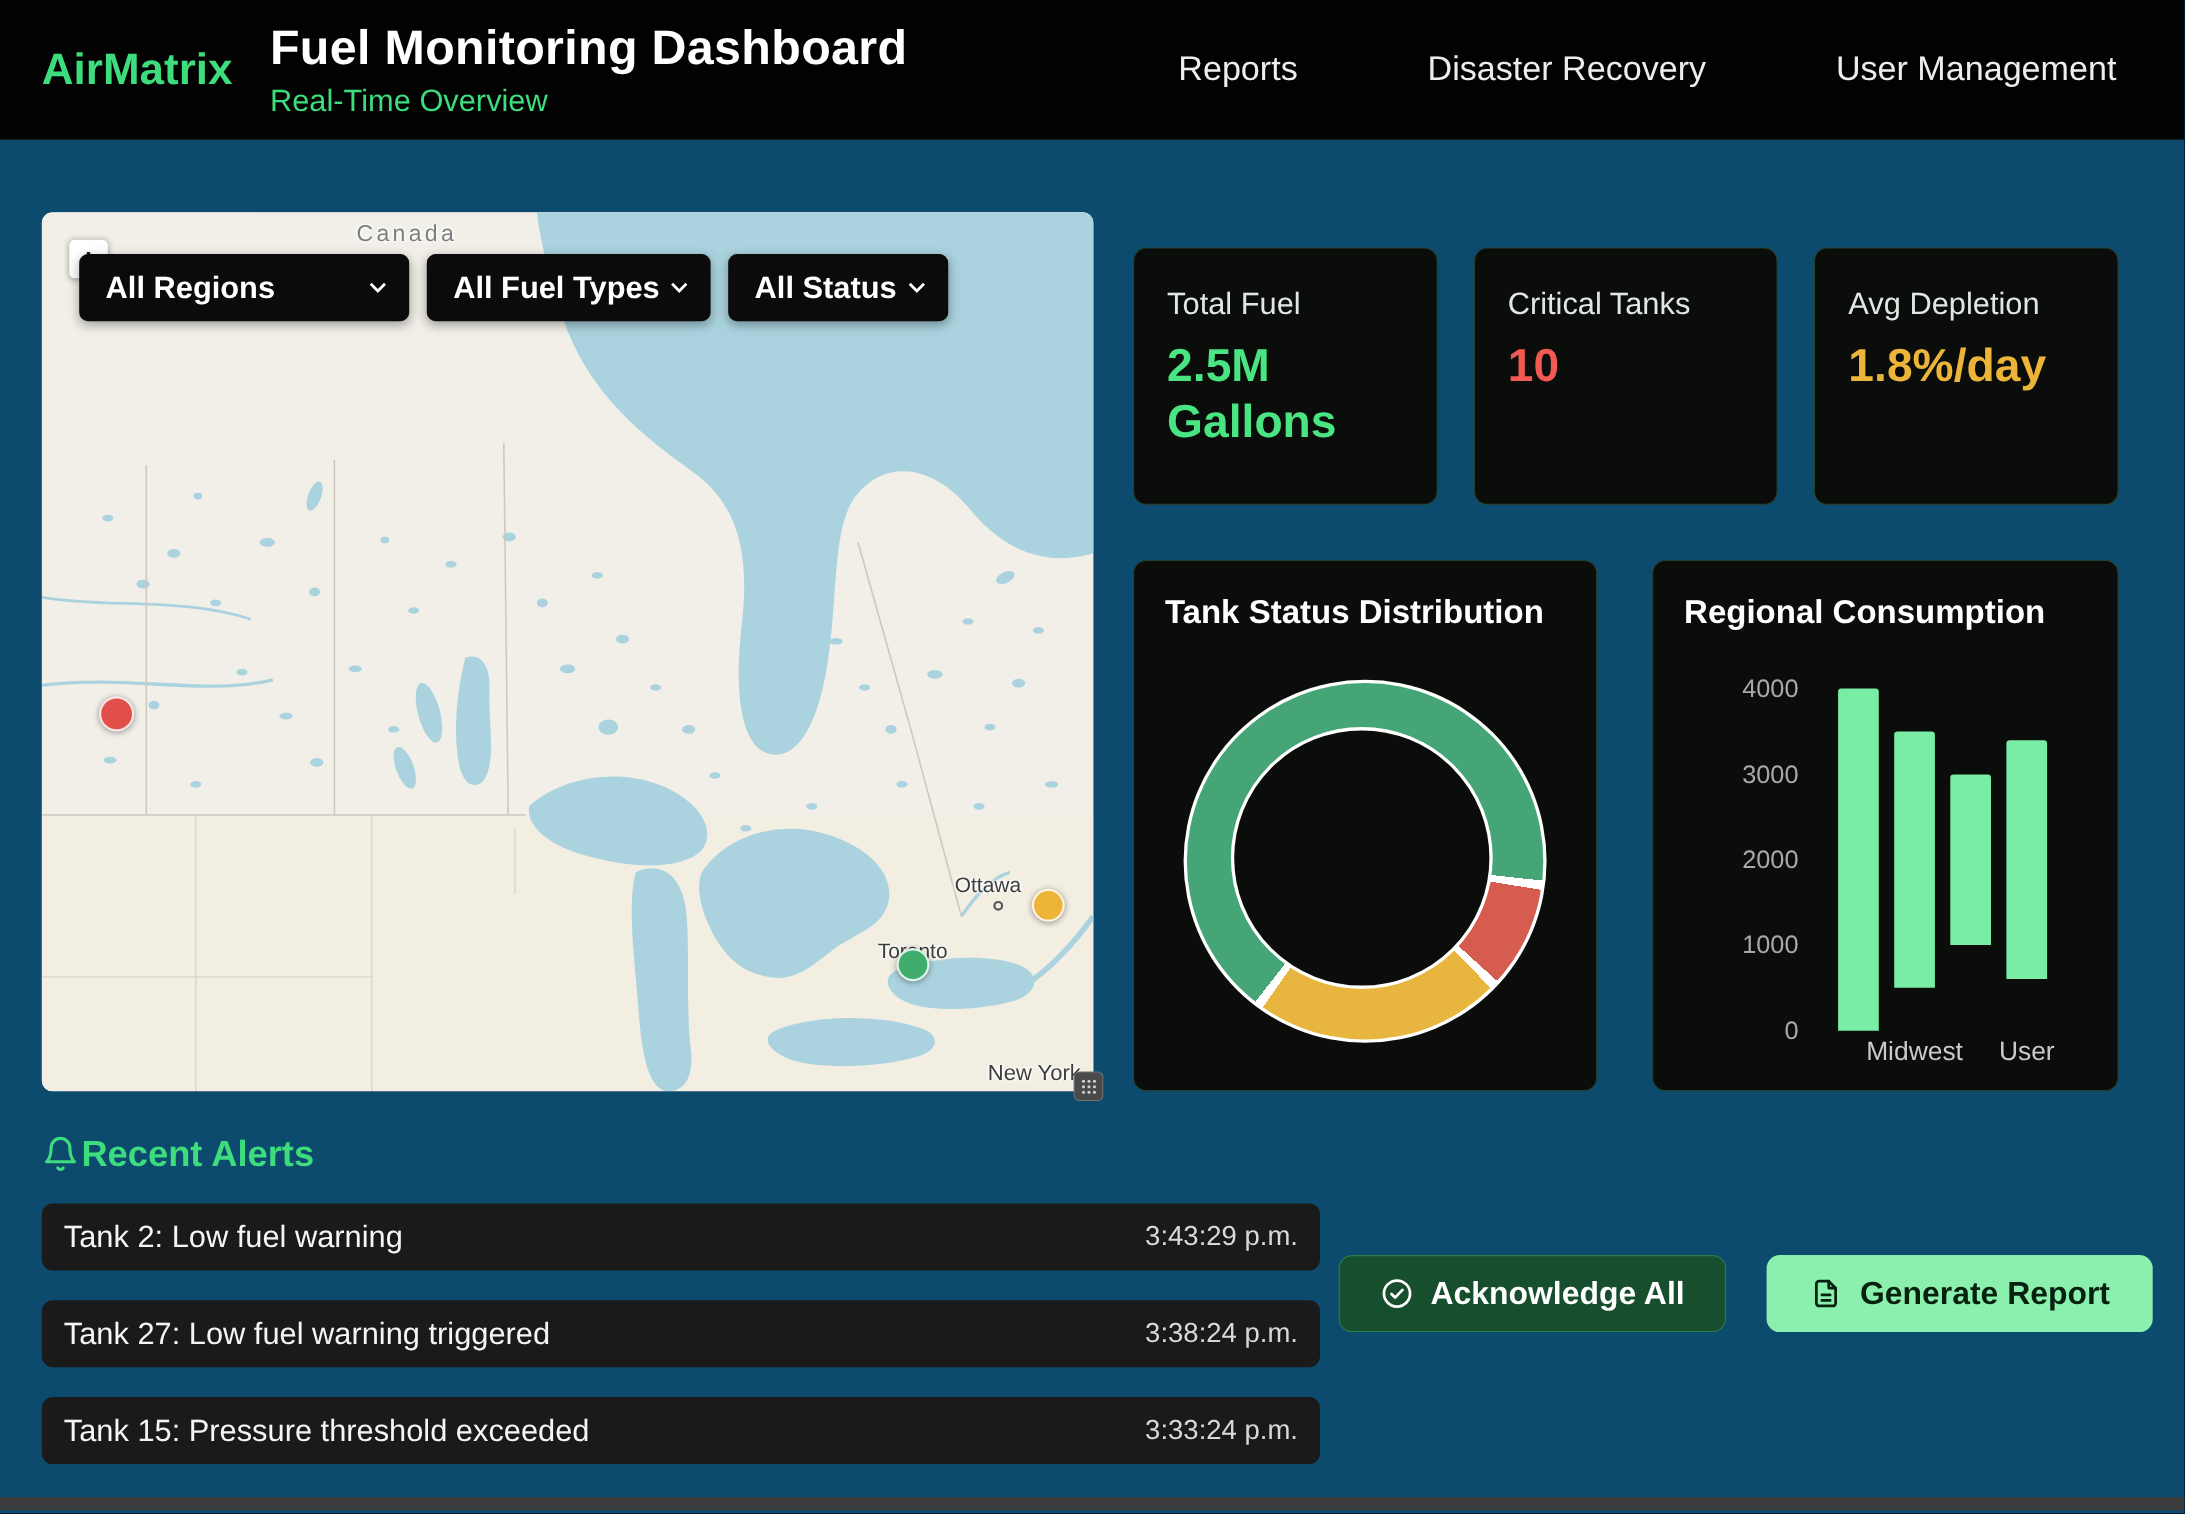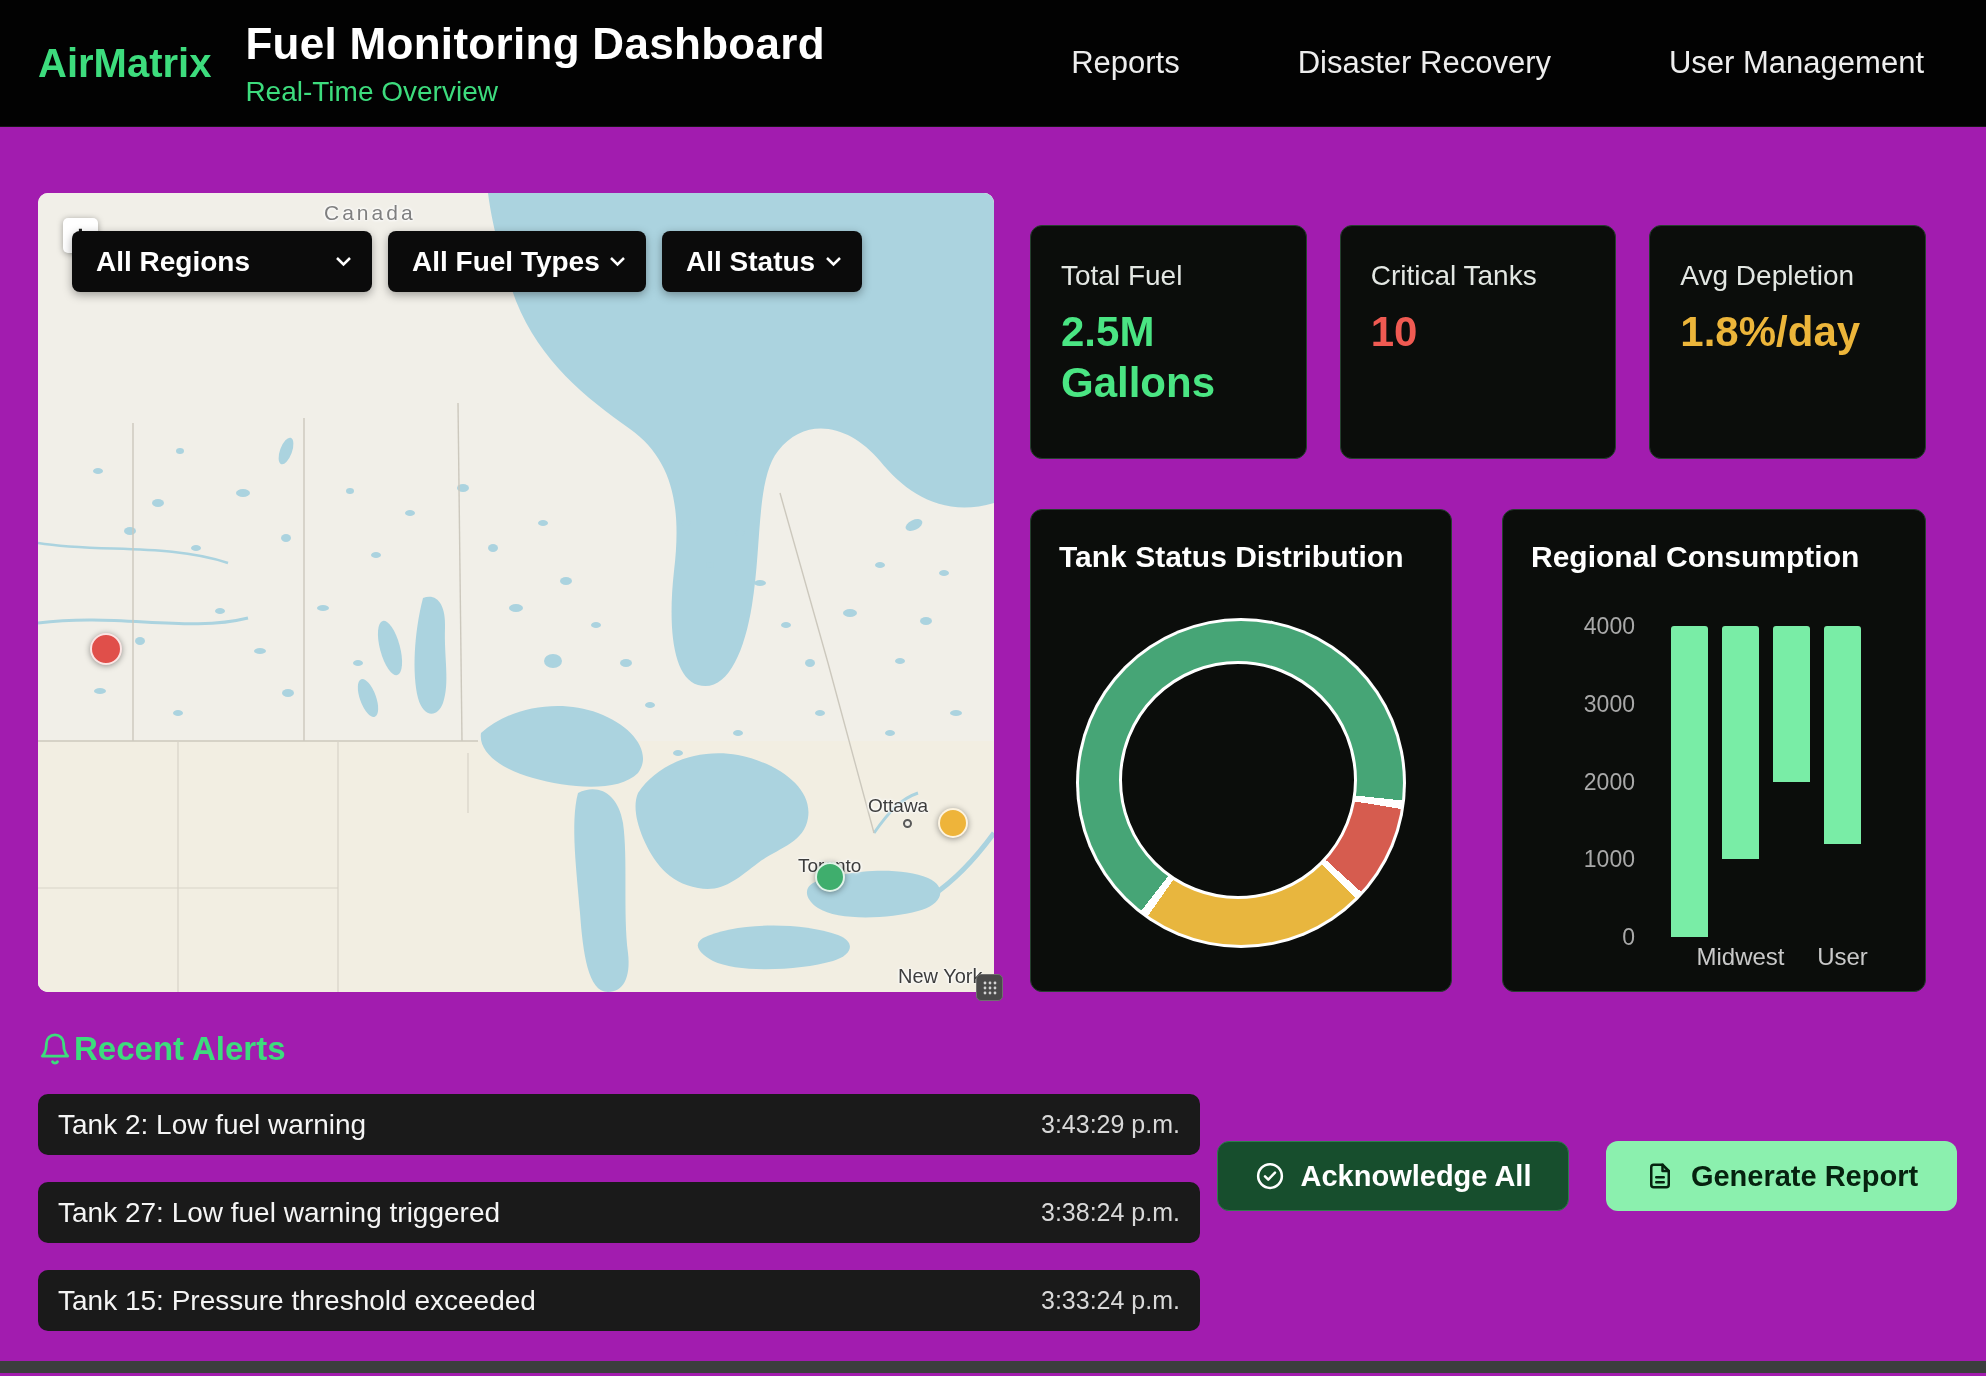--- a/index.html
+++ b/index.html
@@ -1,19 +1,19 @@
 <!DOCTYPE html>
 <html><head>
 <meta charset="utf-8">
 <style>
   * { margin:0; padding:0; box-sizing:border-box; }
   html,body { background:#000; }
   .app {
     position:relative; width:1986px; height:1376px; overflow:hidden;
-    background:#a21caf; color:#fff;
+    background:#0c4a6e; color:#fff;
     font-family:"Liberation Sans", sans-serif;
   }
 
   
   header {
     height:127px; display:flex; align-items:center;
     padding:0 62px 0 38px; background:#020202;
     border-bottom:1px solid #161616;
   }
   .logo { font-size:40px; font-weight:bold; color:#3ddc7d; }
@@ -95,21 +95,21 @@
     position:absolute; left:50%; top:50%; width:238px; height:238px;
     margin:-122px 0 0 -122px; border-radius:50%;
     background:#0b0d0b; border:3px solid #fff;
   }
 
   
   .bar-chart { display:flex; margin-top:52px; padding-left:4px; }
   .bar-y { position:relative; width:118px; height:311px; flex:none; }
   .ytick { position:absolute; right:18px; transform:translateY(50%); font-size:23px; color:#a9a9a9; }
   .bar-plot { display:flex; align-items:flex-end; gap:14px; height:311px; margin-left:18px; }
-  .bar-col { width:37px; height:311px; position:relative; display:flex; align-items:flex-start; }
+  .bar-col { width:37px; height:311px; position:relative; display:flex; align-items:center; }
   .bar { width:100%; border-radius:3px 3px 0 0; }
   .xlabel {
     position:absolute; top:317px; left:50%; transform:translateX(-50%);
     font-size:24px; color:#c9c9c9; white-space:nowrap;
   }
 
   
   .alerts { position:relative; padding:38px 0 0 38px; }
   .alerts-title-row { display:flex; align-items:center; gap:2px; color:#3ddc7d; }
   .alerts-title { font-size:33px; font-weight:bold; }

